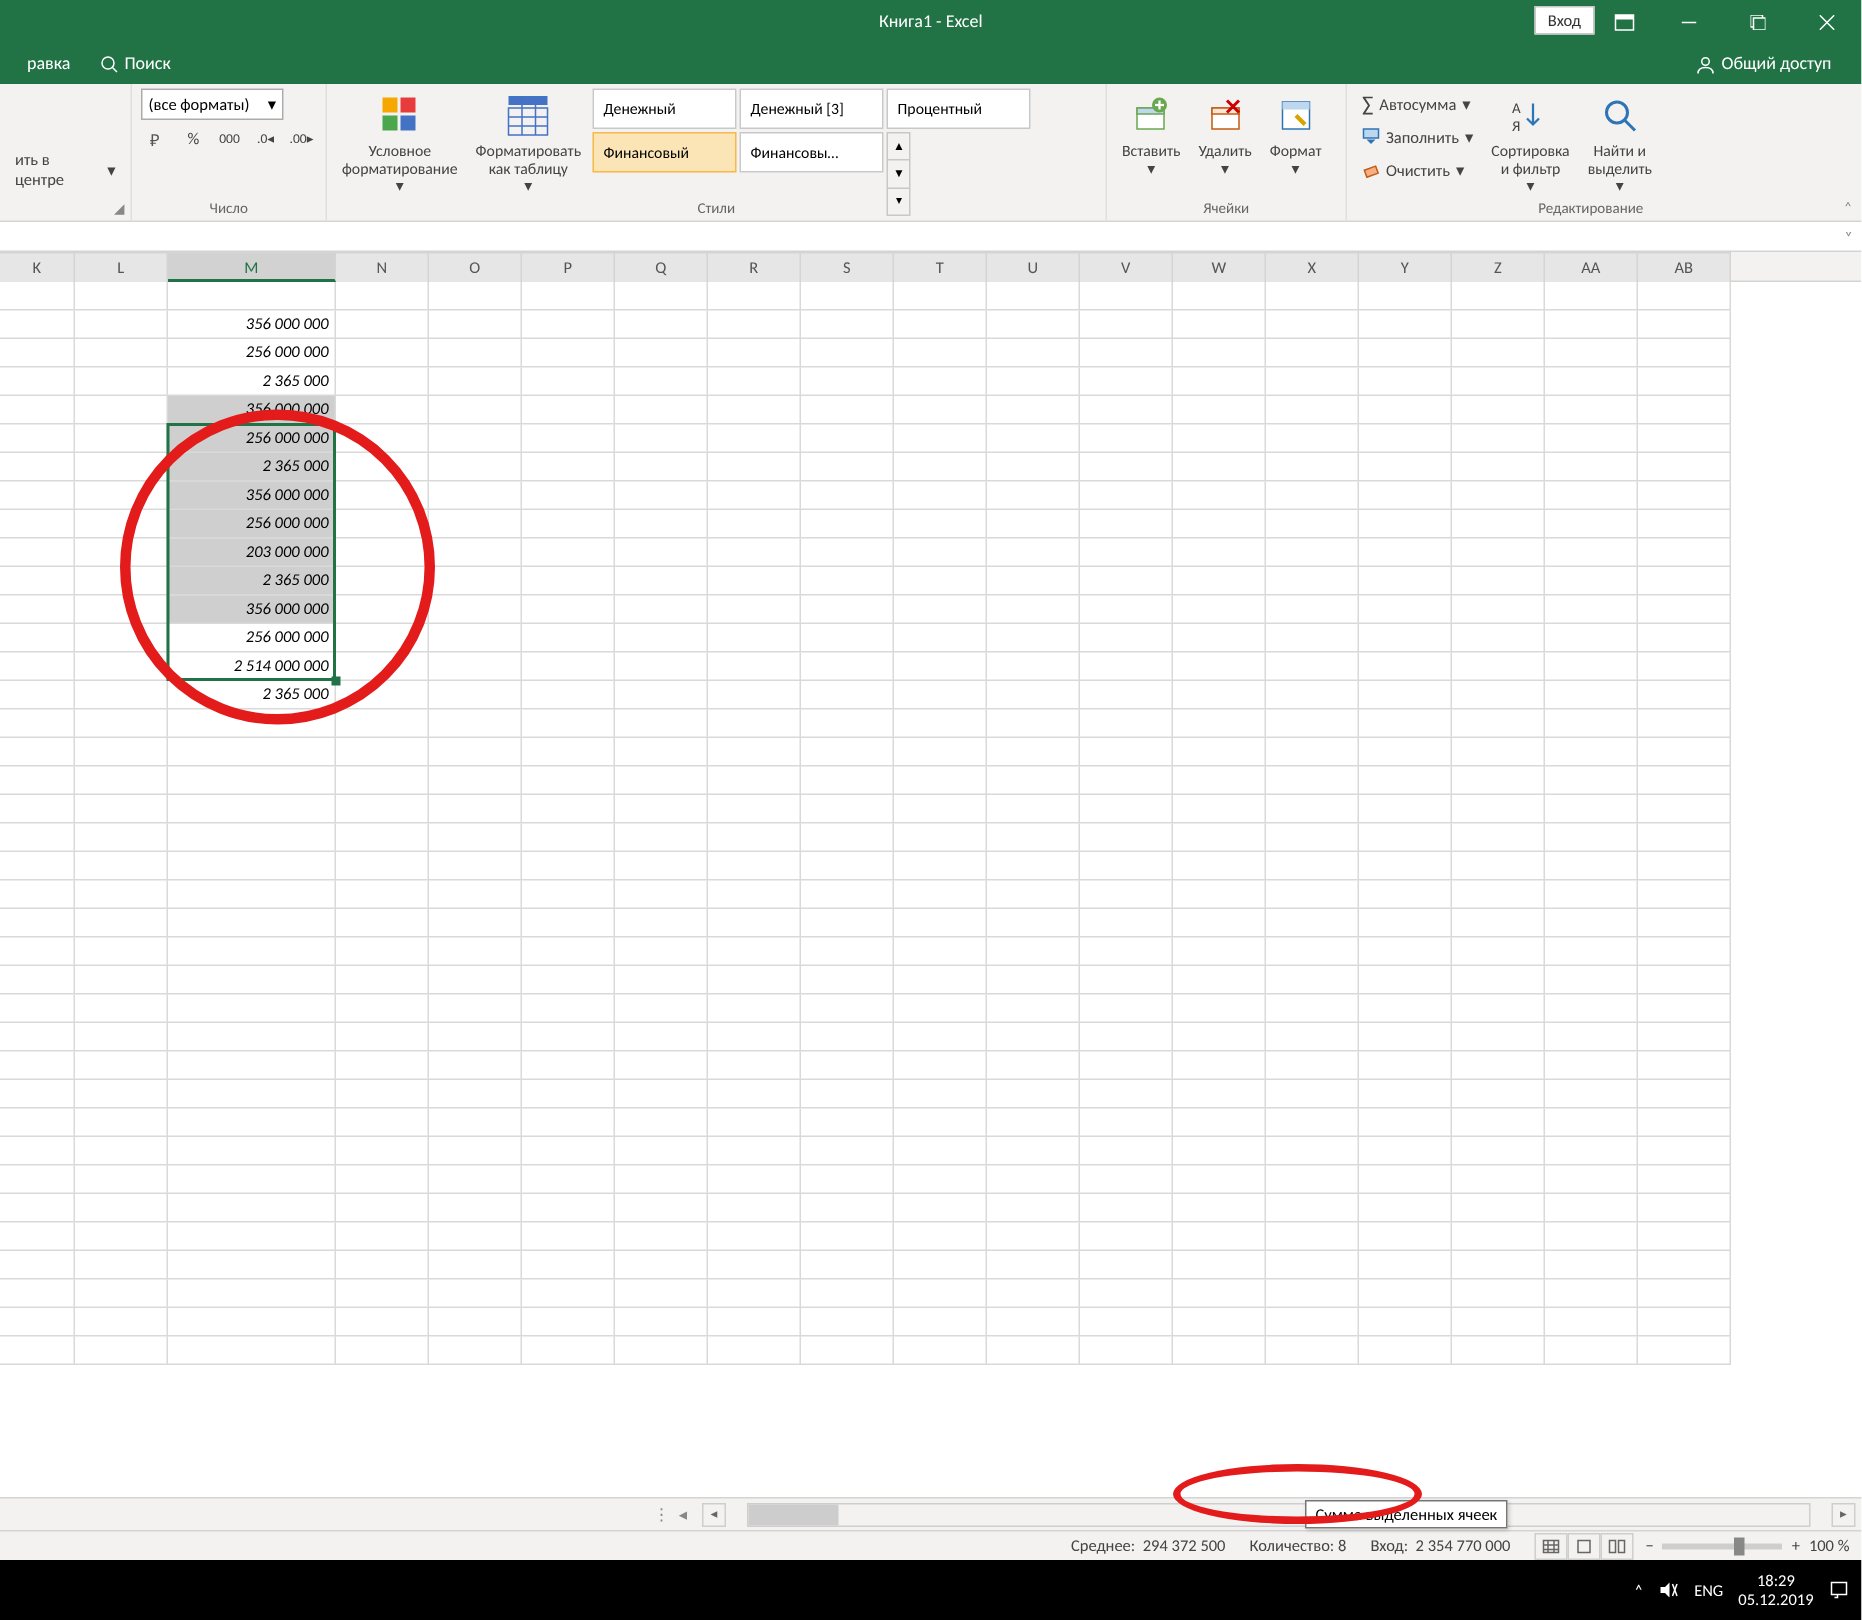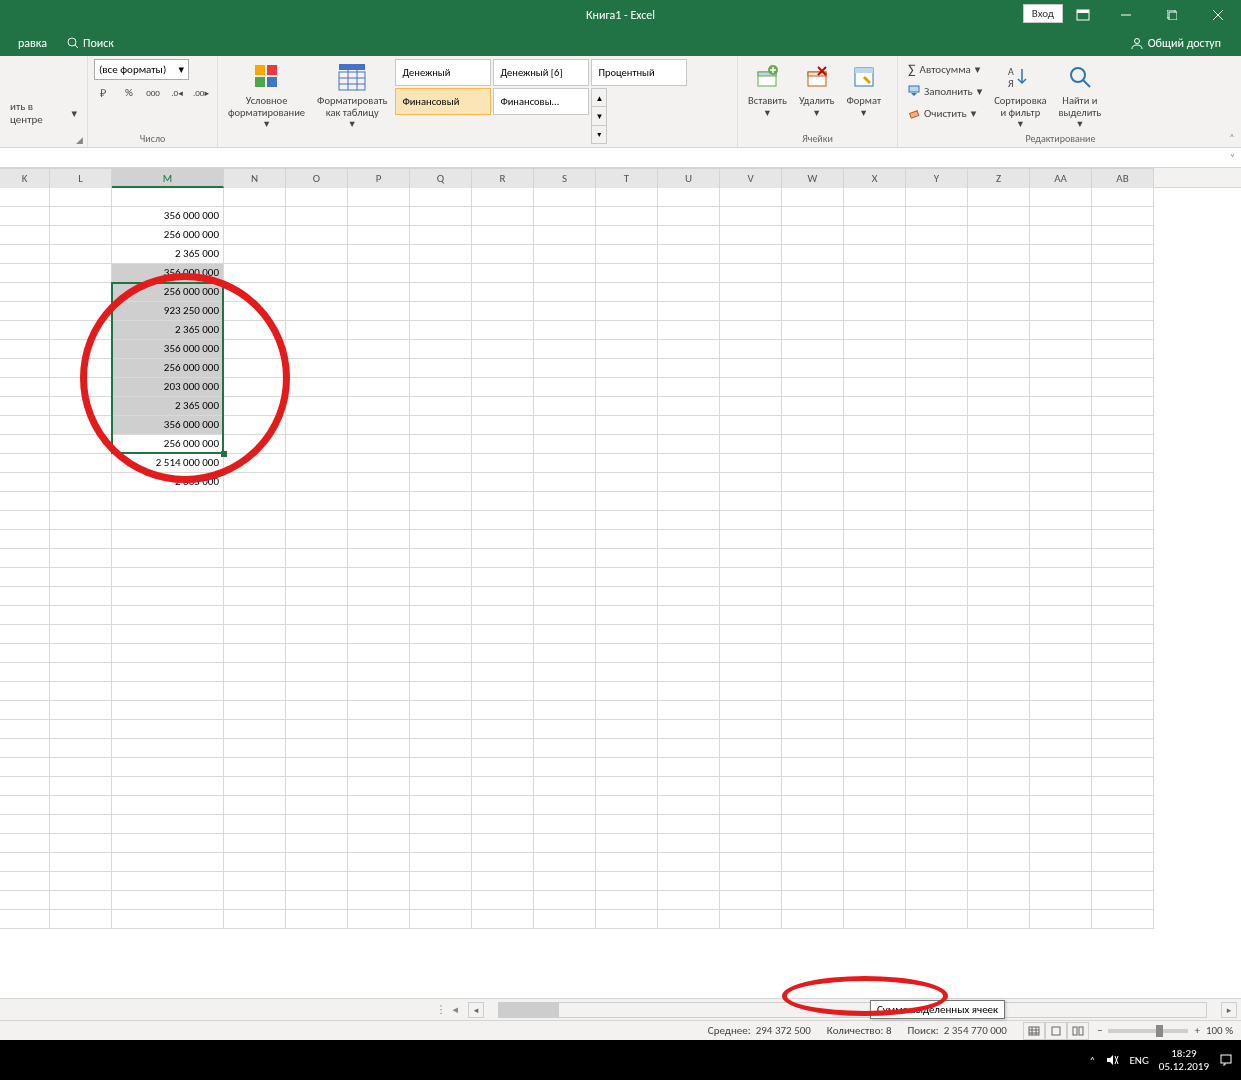--- a/index.html
+++ b/index.html
@@ -37,21 +37,21 @@
 
 .formula-bar { height: 20px; border-bottom:1px solid #d4d4d4; background:#fff; display:flex; align-items:center;}
 .formula-bar .expand { margin-left:auto; font-size:10px; color:#888; padding:0 6px;}
 
 .grid-wrap { position: relative; height: calc(100% - 30px - 26px - 92px - 20px - 22px - 20px - 40px); overflow:hidden; background:#fff;}
 .col-headers { display:flex; height:20px; border-bottom:1px solid #d4d4d4; background:#f3f2f1; position:relative;}
 .col-headers .ch { border-right:1px solid #d4d4d4; border-top:1px solid #d4d4d4; text-align:center; font-size:11px; color:#555; height:20px; line-height:20px; background:#e6e6e6;}
 .col-headers .ch.sel { background:#d2d2d2; color:#217346; border-bottom:2px solid #217346;}
 
 .rows { position:relative; }
-.row { display:flex; height:19px; }
+.row { display:flex; height:19px;font-style:italic; }
 .cell { border-right:1px solid #d9d9d9; border-bottom:1px solid #d9d9d9; font-size:11px; color:#000; text-align:right; padding:0 4px; line-height:18px; overflow:hidden; white-space:nowrap;}
 .cell.selected { background:#cfcfcf; }
 .selection-border { position:absolute; border:2px solid #217346; pointer-events:none; }
 .selection-handle { position:absolute; width:6px; height:6px; background:#217346; }
 
 .sheet-tabs { height:22px; border-top:1px solid #d4d4d4; background:#f3f2f1; display:flex; align-items:center; font-size:11px;}
 .sheet-tabs .scroll-pane { width:464px; display:flex; align-items:center; justify-content:flex-end; gap:6px; padding-right:6px; color:#888;}
 .sheet-tabs .hscroll { flex:1; display:flex; align-items:center; padding:0 4px;}
 .sheet-tabs .hscroll .track { flex:1; height:16px; background:#f3f2f1; border:1px solid #cecece; position:relative; margin:0 14px;}
 .sheet-tabs .hscroll .arrow { width:16px; height:16px; border:1px solid #cecece; display:flex; align-items:center; justify-content:center; font-size:9px; color:#666;}
@@ -190,31 +190,32 @@
               <line x1="11" y1="2" x2="11" y2="28" stroke="#4472c4"></line>
               <line x1="20" y1="2" x2="20" y2="28" stroke="#4472c4"></line>
             </svg>
           </div>
         <span style="white-space:pre-line;">Форматировать
 как таблицу</span>
         <span>▾</span>
       </div>
       <div class="styles-gallery">
         <div class="cell-style">Денежный</div>
-        <div class="cell-style">Денежный [6]</div>
+        <div class="cell-style">Денежный [3]</div>
         <div class="cell-style">Процентный</div>
         <div class="cell-style sel">Финансовый</div>
         <div class="cell-style">Финансовы…</div>
         <div style="width:16px;height:56px;border:1px solid #c8c8c8;display:flex;flex-direction:column;">
           <div style="flex:1;display:flex;align-items:center;justify-content:center;font-size:8px;">▲</div>
           <div style="flex:1;display:flex;align-items:center;justify-content:center;font-size:8px;border-top:1px solid #c8c8c8;">▼</div>
           <div style="flex:1;display:flex;align-items:center;justify-content:center;font-size:8px;border-top:1px solid #c8c8c8;">▾</div>
         </div>
       </div>
     </div>
+    <div class="label">Стили</div>
   </div>
 
   <div class="ribbon-group" style="width:160px;">
     <div class="body">
       <div class="rbtn">
         <div class="ic">
             <svg width="26" height="26">
               <rect x="4" y="8" width="18" height="14" fill="#fff" stroke="#6aa84f"></rect>
               <rect x="4" y="8" width="18" height="4" fill="#bdd7ee" stroke="#6aa84f"></rect>
               <circle cx="19" cy="6" r="5" fill="#6aa84f"></circle>
@@ -453,40 +454,20 @@
         <div class="cell" style="width: 62px;"></div>
         <div class="cell" style="width: 62px;"></div>
         <div class="cell" style="width: 62px;"></div>
         <div class="cell" style="width: 62px;"></div>
         <div class="cell" style="width: 62px;"></div>
         <div class="cell" style="width: 62px;"></div>
       </div>
       <div class="row">
         <div class="cell" style="width: 50px;"></div>
         <div class="cell" style="width: 62px;"></div>
-        <div class="cell selected" style="width: 112px;">923 250 000</div>
-        <div class="cell" style="width: 62px;"></div>
-        <div class="cell" style="width: 62px;"></div>
-        <div class="cell" style="width: 62px;"></div>
-        <div class="cell" style="width: 62px;"></div>
-        <div class="cell" style="width: 62px;"></div>
-        <div class="cell" style="width: 62px;"></div>
-        <div class="cell" style="width: 62px;"></div>
-        <div class="cell" style="width: 62px;"></div>
-        <div class="cell" style="width: 62px;"></div>
-        <div class="cell" style="width: 62px;"></div>
-        <div class="cell" style="width: 62px;"></div>
-        <div class="cell" style="width: 62px;"></div>
-        <div class="cell" style="width: 62px;"></div>
-        <div class="cell" style="width: 62px;"></div>
-        <div class="cell" style="width: 62px;"></div>
-      </div>
-      <div class="row">
-        <div class="cell" style="width: 50px;"></div>
-        <div class="cell" style="width: 62px;"></div>
         <div class="cell selected" style="width: 112px;">2 365 000</div>
         <div class="cell" style="width: 62px;"></div>
         <div class="cell" style="width: 62px;"></div>
         <div class="cell" style="width: 62px;"></div>
         <div class="cell" style="width: 62px;"></div>
         <div class="cell" style="width: 62px;"></div>
         <div class="cell" style="width: 62px;"></div>
         <div class="cell" style="width: 62px;"></div>
         <div class="cell" style="width: 62px;"></div>
         <div class="cell" style="width: 62px;"></div>
@@ -1136,21 +1117,21 @@
         <div style="position:absolute;left:0;top:0;width:60px;height:100%;background:#cdcdcd;"></div>
       </div>
     <div class="arrow">▸</div>
   </div>
 </div>
 
 <div class="statusbar">
   <div class="spacer"></div>
   <div class="stat"><span>Среднее:</span>&nbsp;&nbsp;<span>294 372 500</span></div>
   <div class="stat"><span>Количество:</span>&nbsp;<span>8</span></div>
-  <div class="stat" style="position:relative;"><span>Поиск:</span>&nbsp;&nbsp;<span>2 354 770 000</span></div>
+  <div class="stat" style="position:relative;"><span>Вход:</span>&nbsp;&nbsp;<span>2 354 770 000</span></div>
   <div class="views">
     <div class="v">
         <svg width="12" height="10">
           <rect x="1" y="1" width="10" height="8" fill="none" stroke="#666"></rect>
           <line x1="4" y1="1" x2="4" y2="9" stroke="#666"></line>
           <line x1="8" y1="1" x2="8" y2="9" stroke="#666"></line>
           <line x1="1" y1="4" x2="11" y2="4" stroke="#666"></line>
           <line x1="1" y1="7" x2="11" y2="7" stroke="#666"></line>
         </svg>
       </div>

